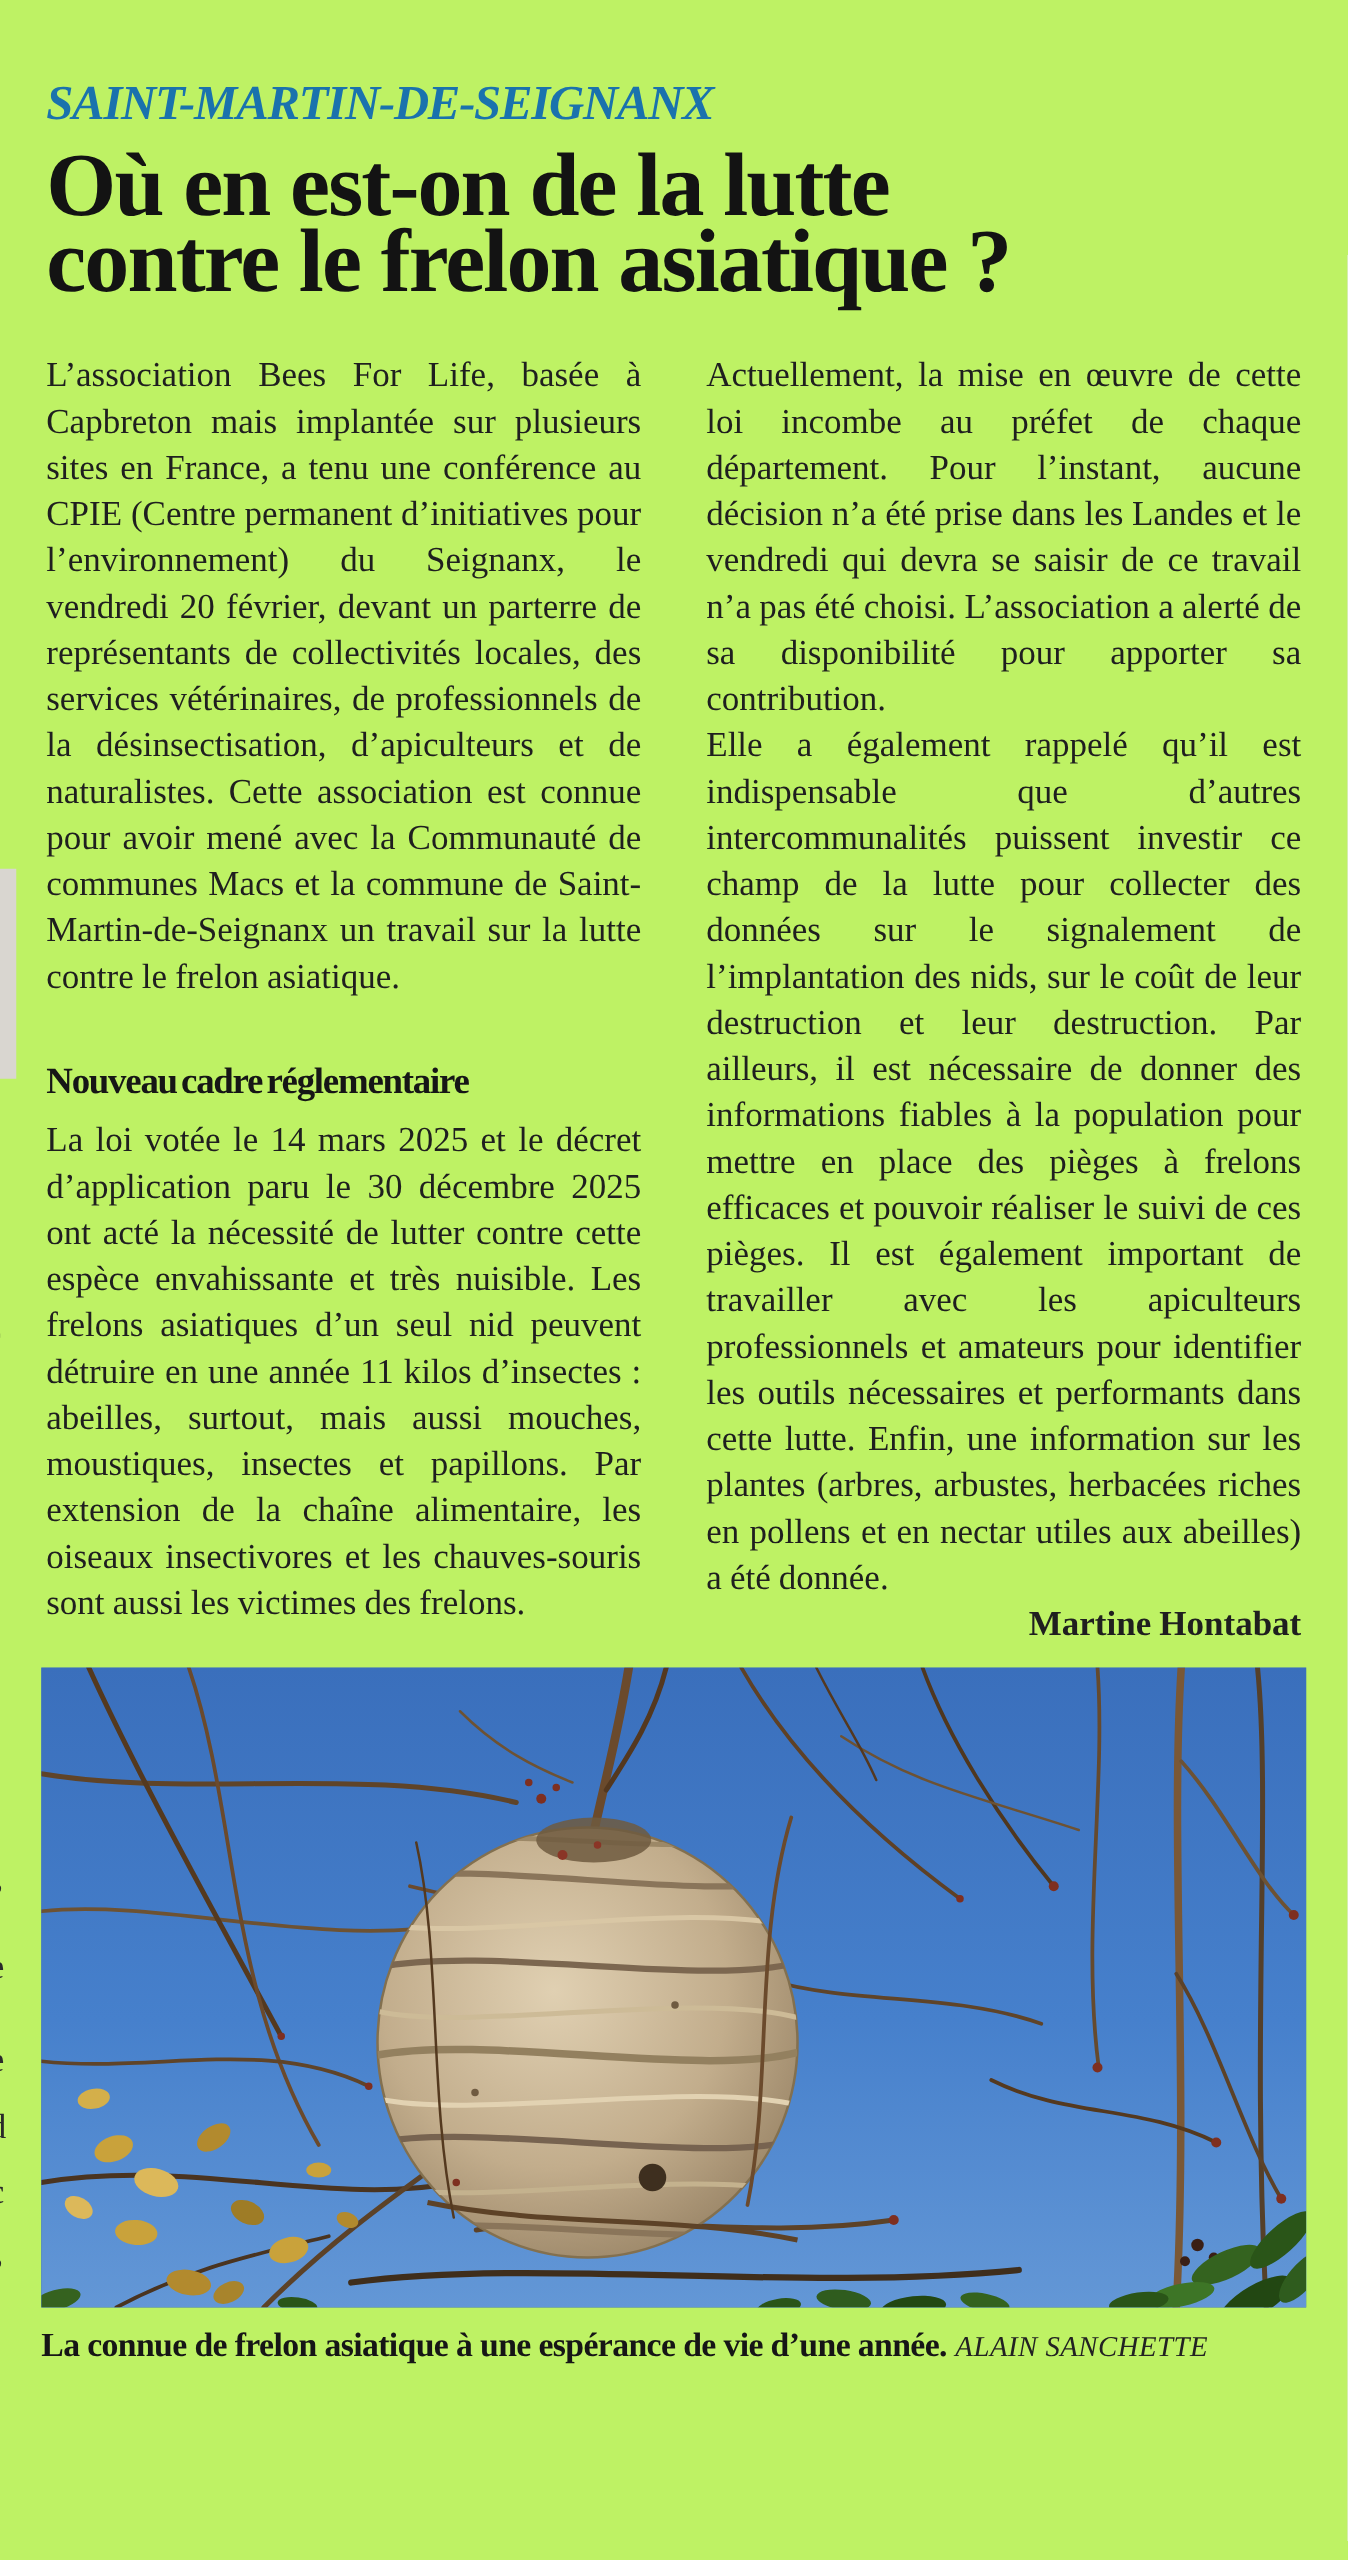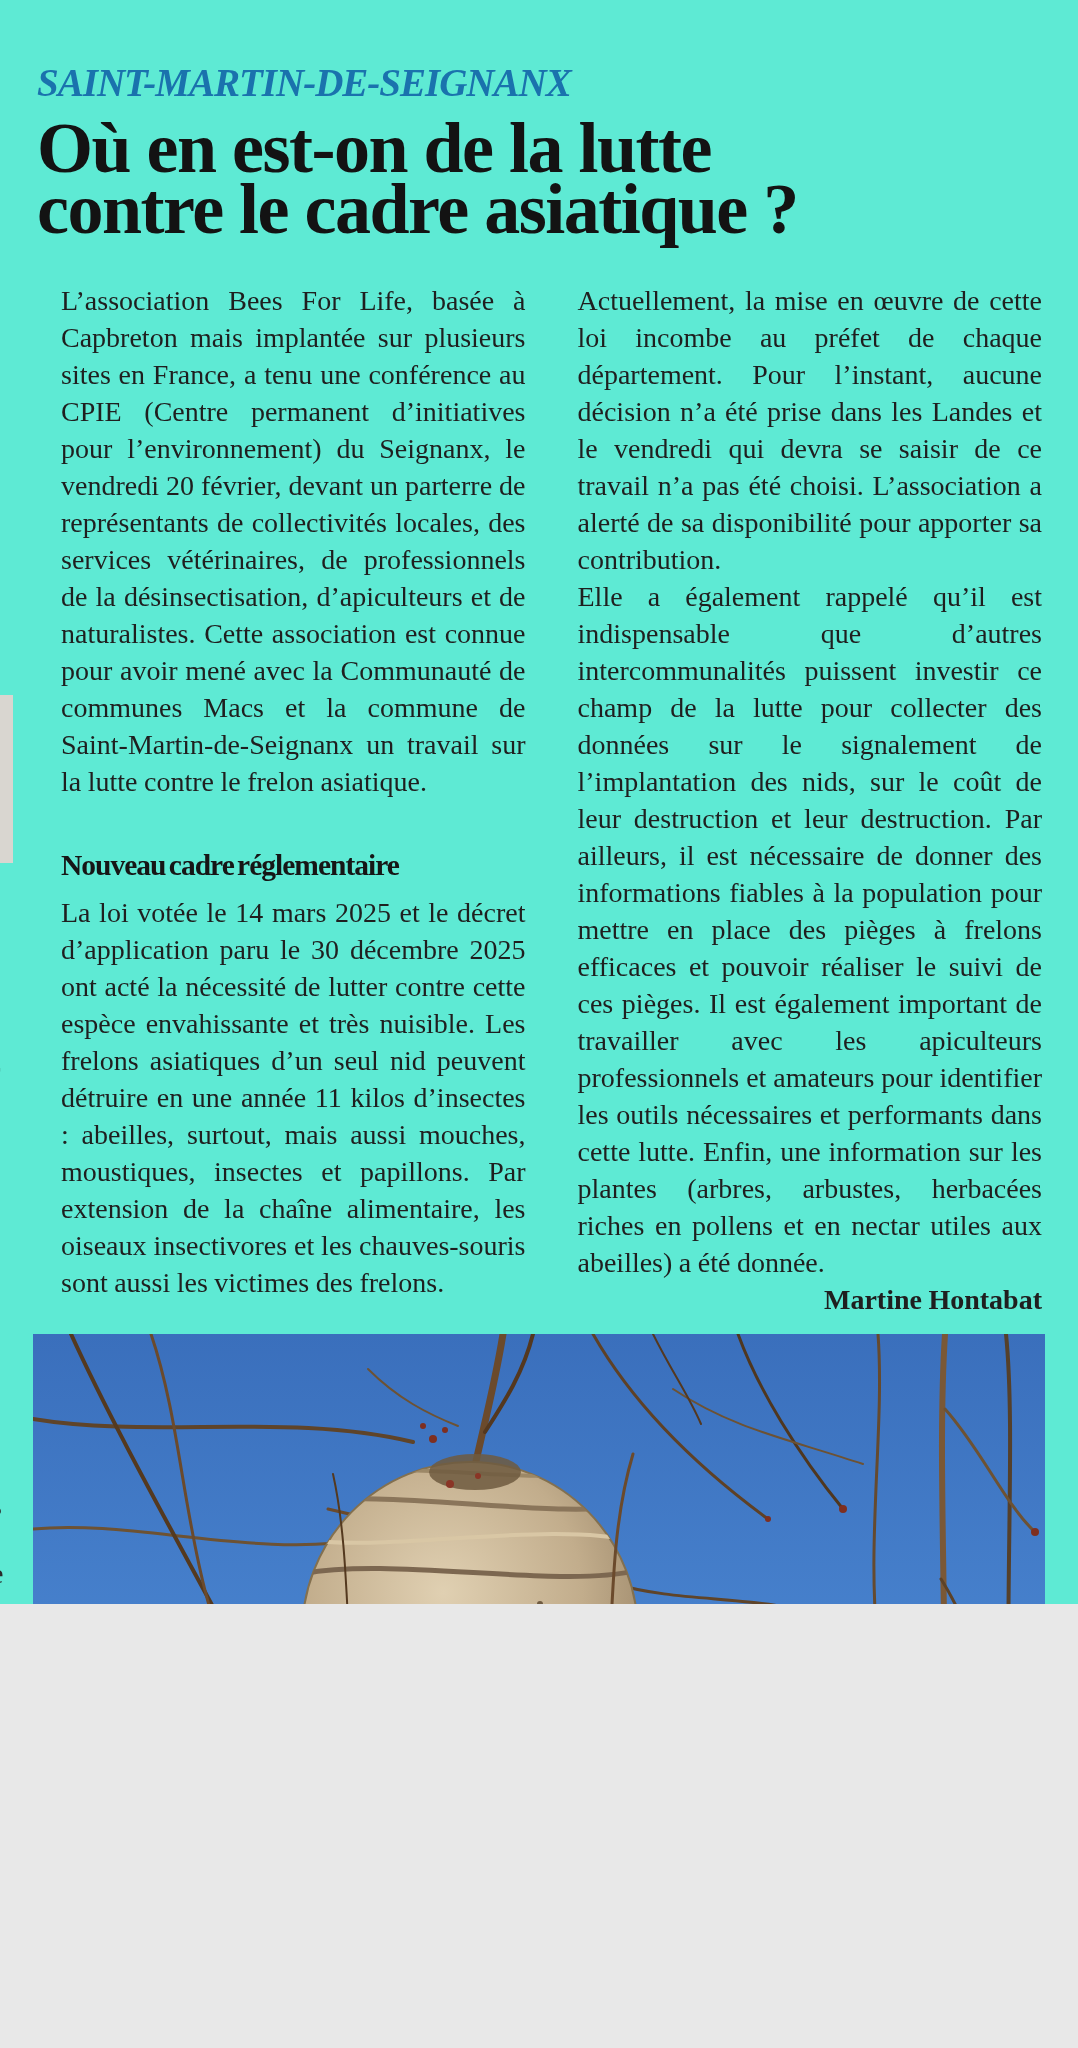--- a/index.html
+++ b/index.html
@@ -1,30 +1,30 @@
 <!DOCTYPE html>
 <html lang="fr"><head>
 <meta charset="utf-8">
 <style>
   html,body{margin:0;padding:0;background:#e8e8e8;}
   .page{
-    position:relative;width:1078px;height:1604px;background:#5eead4;
+    position:relative;width:1078px;height:2048px;background:#bef264;
     font-family:"Liberation Serif",serif;color:#1c1c1c;overflow:hidden;
   }
   .content{position:absolute;left:37px;top:60px;width:1005px;}
   .kicker{
     color:#1a72ad;font-style:italic;font-weight:700;font-size:39px;
     letter-spacing:-1px;margin:0;line-height:46px;
   }
   h1.headline{
     font-size:72px;line-height:61px;font-weight:700;color:#131313;
     letter-spacing:-1.5px;margin:12px 0 42px 0;
   }
   h1.headline span{display:block;white-space:nowrap;}
-  .columns{display:flex;gap:52px;margin-left:24px;}
+  .columns{display:flex;gap:52px;}
   .col{width:476px;font-size:28px;line-height:37px;text-align:justify;color:#1f1f1f;word-spacing:-0.5px;hyphens:auto;}
   .col p{margin:0;}
   .subhead{
     font-size:29.5px;font-weight:700;letter-spacing:-1px;word-spacing:-3px;
     margin:45px 0 9px 0;color:#161616;text-align:left;line-height:40px;
   }
   .author{font-weight:700;text-align:right;margin-top:1px;}
   figure.photo-block{margin:16px 0 0 -4px;width:1012px;}
   .photo-frame{width:1012px;height:512px;overflow:hidden;background:#3b71bd;}
   figcaption{margin-top:14px;font-size:27px;line-height:32px;color:#161616;}
@@ -43,21 +43,21 @@
 
   <div class="edge-sliver"></div>
   <div></div>
 
   <div class="content">
 
     <p class="kicker">SAINT-MARTIN-DE-SEIGNANX</p>
 
     <h1 class="headline">
       <span>Où en est-on de la lutte</span>
-      <span>contre le cadre asiatique ?</span>
+      <span>contre le frelon asiatique ?</span>
     </h1>
 
     <div class="columns">
       <div class="col">
         <p>L’association Bees For Life, basée à Capbreton mais implantée sur plusieurs sites en France, a tenu une conférence au CPIE (Centre permanent d’initiatives pour l’environnement) du Seignanx, le vendredi 20 février, devant un parterre de représentants de collectivités locales, des services vétérinaires, de professionnels de la désinsectisation, d’apiculteurs et de naturalistes. Cette association est connue pour avoir mené avec la Communauté de communes Macs et la commune de Saint-Martin-de-Seignanx un travail sur la lutte contre le frelon asiatique.</p>
         <h2 class="subhead">Nouveau cadre réglementaire</h2>
         <p>La loi votée le 14 mars 2025 et le décret d’application paru le 30 décembre 2025 ont acté la nécessité de lutter contre cette espèce envahissante et très nuisible. Les frelons asiatiques d’un seul nid peuvent détruire en une année 11 kilos d’insectes : abeilles, surtout, mais aussi mouches, moustiques, insectes et papillons. Par extension de la chaîne alimentaire, les oiseaux insectivores et les chauves-souris sont aussi les victimes des frelons.</p>
       </div>
       <div class="col">
         <p>Actuellement, la mise en œuvre de cette loi incombe au préfet de chaque département. Pour l’instant, aucune décision n’a été prise dans les Landes et le vendredi qui devra se saisir de ce travail n’a pas été choisi. L’association a alerté de sa disponibilité pour apporter sa contribution.</p>

